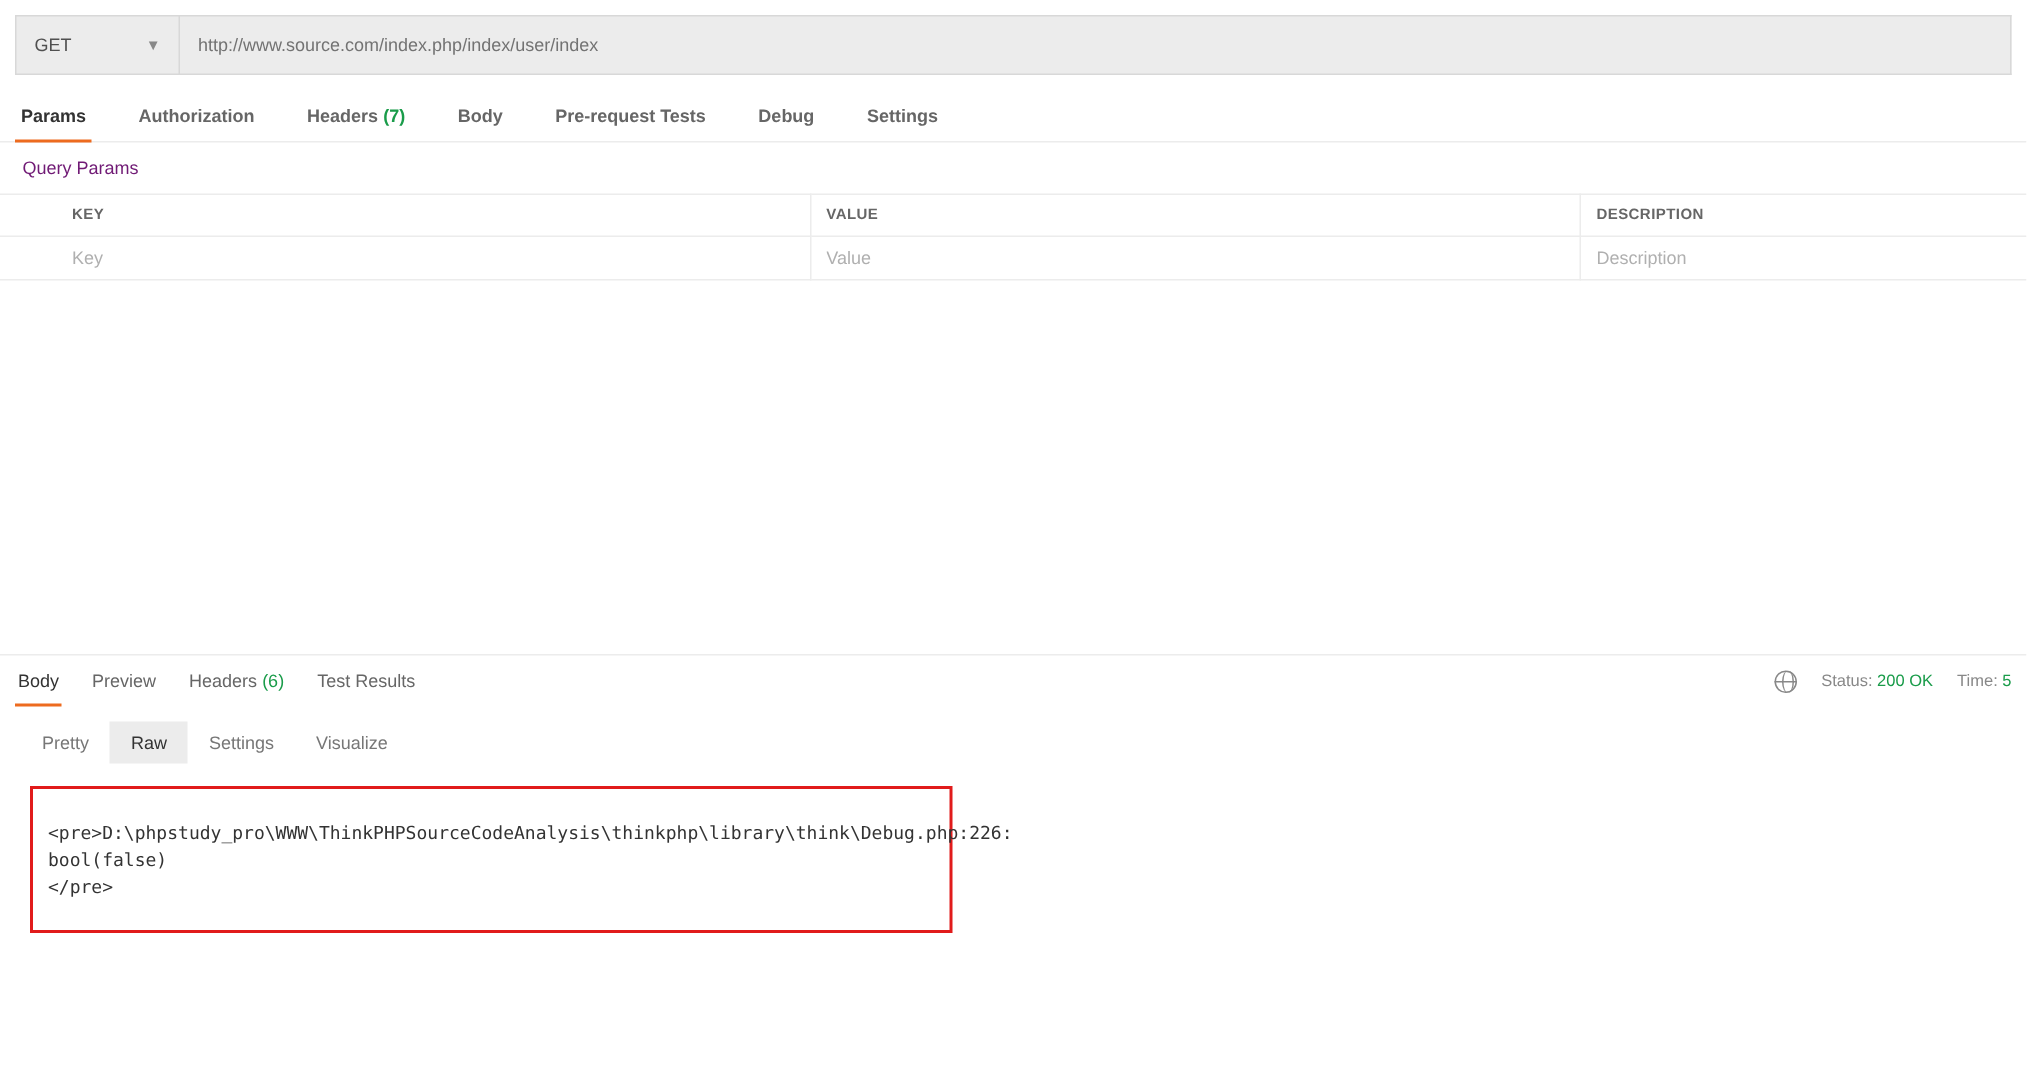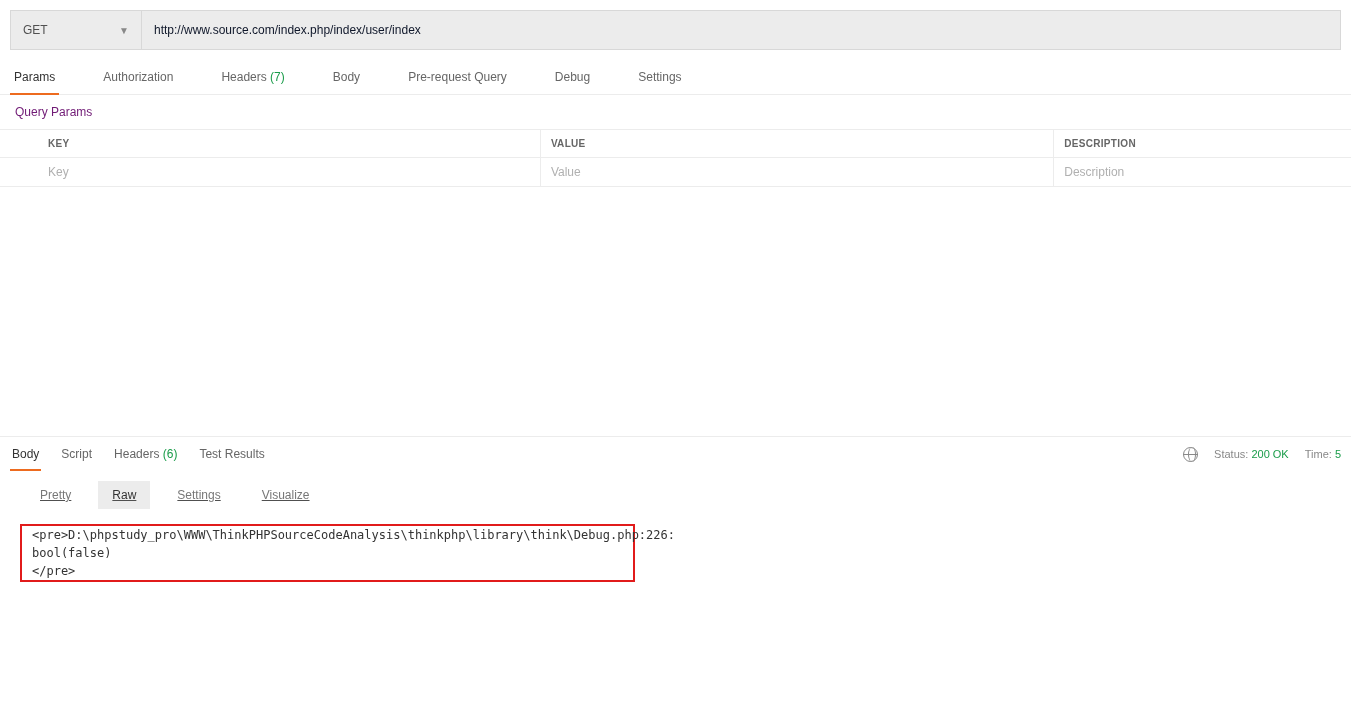--- a/index.html
+++ b/index.html
@@ -1,23 +1,23 @@
 <!DOCTYPE html>
 <html><head>
 <meta charset="utf-8">
 <style>
 * { box-sizing: border-box; margin: 0; padding: 0; }
 body { font-family: -apple-system, BlinkMacSystemFont, "Segoe UI", Arial, sans-serif; font-size: 12px; color: #505050; background: #fff; }
 
 .request-bar { display: flex; padding: 10px; gap: 0; background: #fff; }
-.method-select { width: 132px; height: 40px; background: #ececec; border: 1px solid #d8d8d8; display: flex; align-items: center; padding: 0 12px; justify-content: space-between; cursor: pointer; color: #505050; }
+.method-select { width: 110px; height: 40px; background: #ececec; border: 1px solid #d8d8d8; display: flex; align-items: center; padding: 0 12px; justify-content: space-between; cursor: pointer; color: #505050; }
 .method-select .chev { color: #888; font-size: 10px; }
-.url-input { flex: 1; height: 40px; background: #ececec; border: 1px solid #d8d8d8; border-left: none; padding: 0 12px; font-size: 12px; color: #0f172a; outline: none; }
+.url-input { flex: 1; height: 40px; background: #ececec; border: 1px solid #d8d8d8; border-left: none; padding: 0 12px; font-size: 12px; color: #737373; outline: none; }
 
-.tabs { display: flex; border-bottom: 1px solid #ececec; padding: 0 10px; gap: 40px; }
+.tabs { display: flex; border-bottom: 1px solid #ececec; padding: 0 10px; gap: 27px; font-weight: bold; }
 .tab { padding: 10px 4px; cursor: pointer; color: #666; position: relative; }
 .tab.active { color: #333; }
 .tab.active::after { content: ""; position: absolute; left: 0; right: 0; bottom: -1px; height: 2px; background: #ed6b1f; }
 .count { color: #1a9c4a; }
 
 .section-label { padding: 10px 15px; color: #701a75; font-size: 12px; }
 
 .params-table { width: 100%; border-collapse: collapse; }
 .params-table th { text-align: left; font-size: 10px; font-weight: 600; color: #666; padding: 8px 10px; border: 1px solid #ececec; letter-spacing: 0.3px; }
 .params-table td { padding: 7px 10px; border: 1px solid #ececec; }
@@ -33,46 +33,46 @@
 .rtab { padding: 10px 2px; cursor: pointer; color: #666; position: relative; }
 .rtab.active { color: #333; }
 .rtab.active::after { content: ""; position: absolute; left: 0; right: 0; bottom: 0; height: 2px; background: #ed6b1f; }
 
 .status-area { display: flex; align-items: center; gap: 16px; font-size: 11px; color: #888; justify-content: flex-end; }
 .globe { width: 15px; height: 15px; border: 1.3px solid #888; border-radius: 50%; position: relative; }
 .globe::before { content: ""; position: absolute; top: -1px; bottom: -1px; left: 50%; width: 6px; margin-left: -3px; border: 1.3px solid #888; border-radius: 50%; border-top: none; border-bottom: none; }
 .globe::after { content: ""; position: absolute; left: -1px; right: -1px; top: 50%; height: 0; border-top: 1.3px solid #888; }
 .status-ok { color: #1a9c4a; }
 
-.view-modes { display: flex; padding: 10px 26px; gap: 13px; text-decoration: underline; }
+.view-modes { display: flex; padding: 10px 14px; gap: 0; }
 .vm { padding: 7px 14px; cursor: pointer; color: #777; font-size: 12px; }
 .vm.active { background: #ececec; color: #333; text-align: center; }
 
-.response-body { margin: 5px 20px; border: 2.5px solid #e11b1b; padding: 0 10px; font-family: Consolas, Menlo, monospace; font-size: 12px; line-height: 1.5; white-space: pre; color: #333; width: 615px; }
+.response-body { margin: 5px 20px; border: 2.5px solid #e11b1b; padding: 20px 10px; font-family: Consolas, Menlo, monospace; font-size: 12px; line-height: 1.5; white-space: pre; color: #333; width: 615px; }
 </style>
 </head>
 <body>
 
 <div class="request-bar">
   <div class="method-select">
     <span>GET</span>
     <span class="chev">▼</span>
   </div>
   <input class="url-input" value="http://www.source.com/index.php/index/user/index" style="">
 </div>
 
 <div class="tabs">
   <div class="tab active">Params</div>
   <div class="tab">Authorization</div>
   <div class="tab">
     <span>Headers</span>
     <span class="count">(7)</span>
   </div>
   <div class="tab">Body</div>
-  <div class="tab">Pre-request Query</div>
+  <div class="tab">Pre-request Tests</div>
   <div class="tab">Debug</div>
   <div class="tab">Settings</div>
 </div>
 
 <div class="section-label">Query Params</div>
 
 <table class="params-table">
   <thead>
     <tr>
       <th style="width:40%">KEY</th>
@@ -87,21 +87,21 @@
       <td><input class="tbl-input" placeholder="Description" style=""></td>
     </tr>
   </tbody>
 </table>
 
 <div class="spacer"></div>
 
 <div class="response-bar">
   <div class="response-tabs">
     <div class="rtab active">Body</div>
-    <div class="rtab">Script</div>
+    <div class="rtab">Preview</div>
     <div class="rtab">
       <span>Headers</span>
       <span class="count">(6)</span>
     </div>
     <div class="rtab">Test Results</div>
   </div>
   <div class="status-area">
     <div class="globe"></div>
     <div>
       <span>Status:</span>

